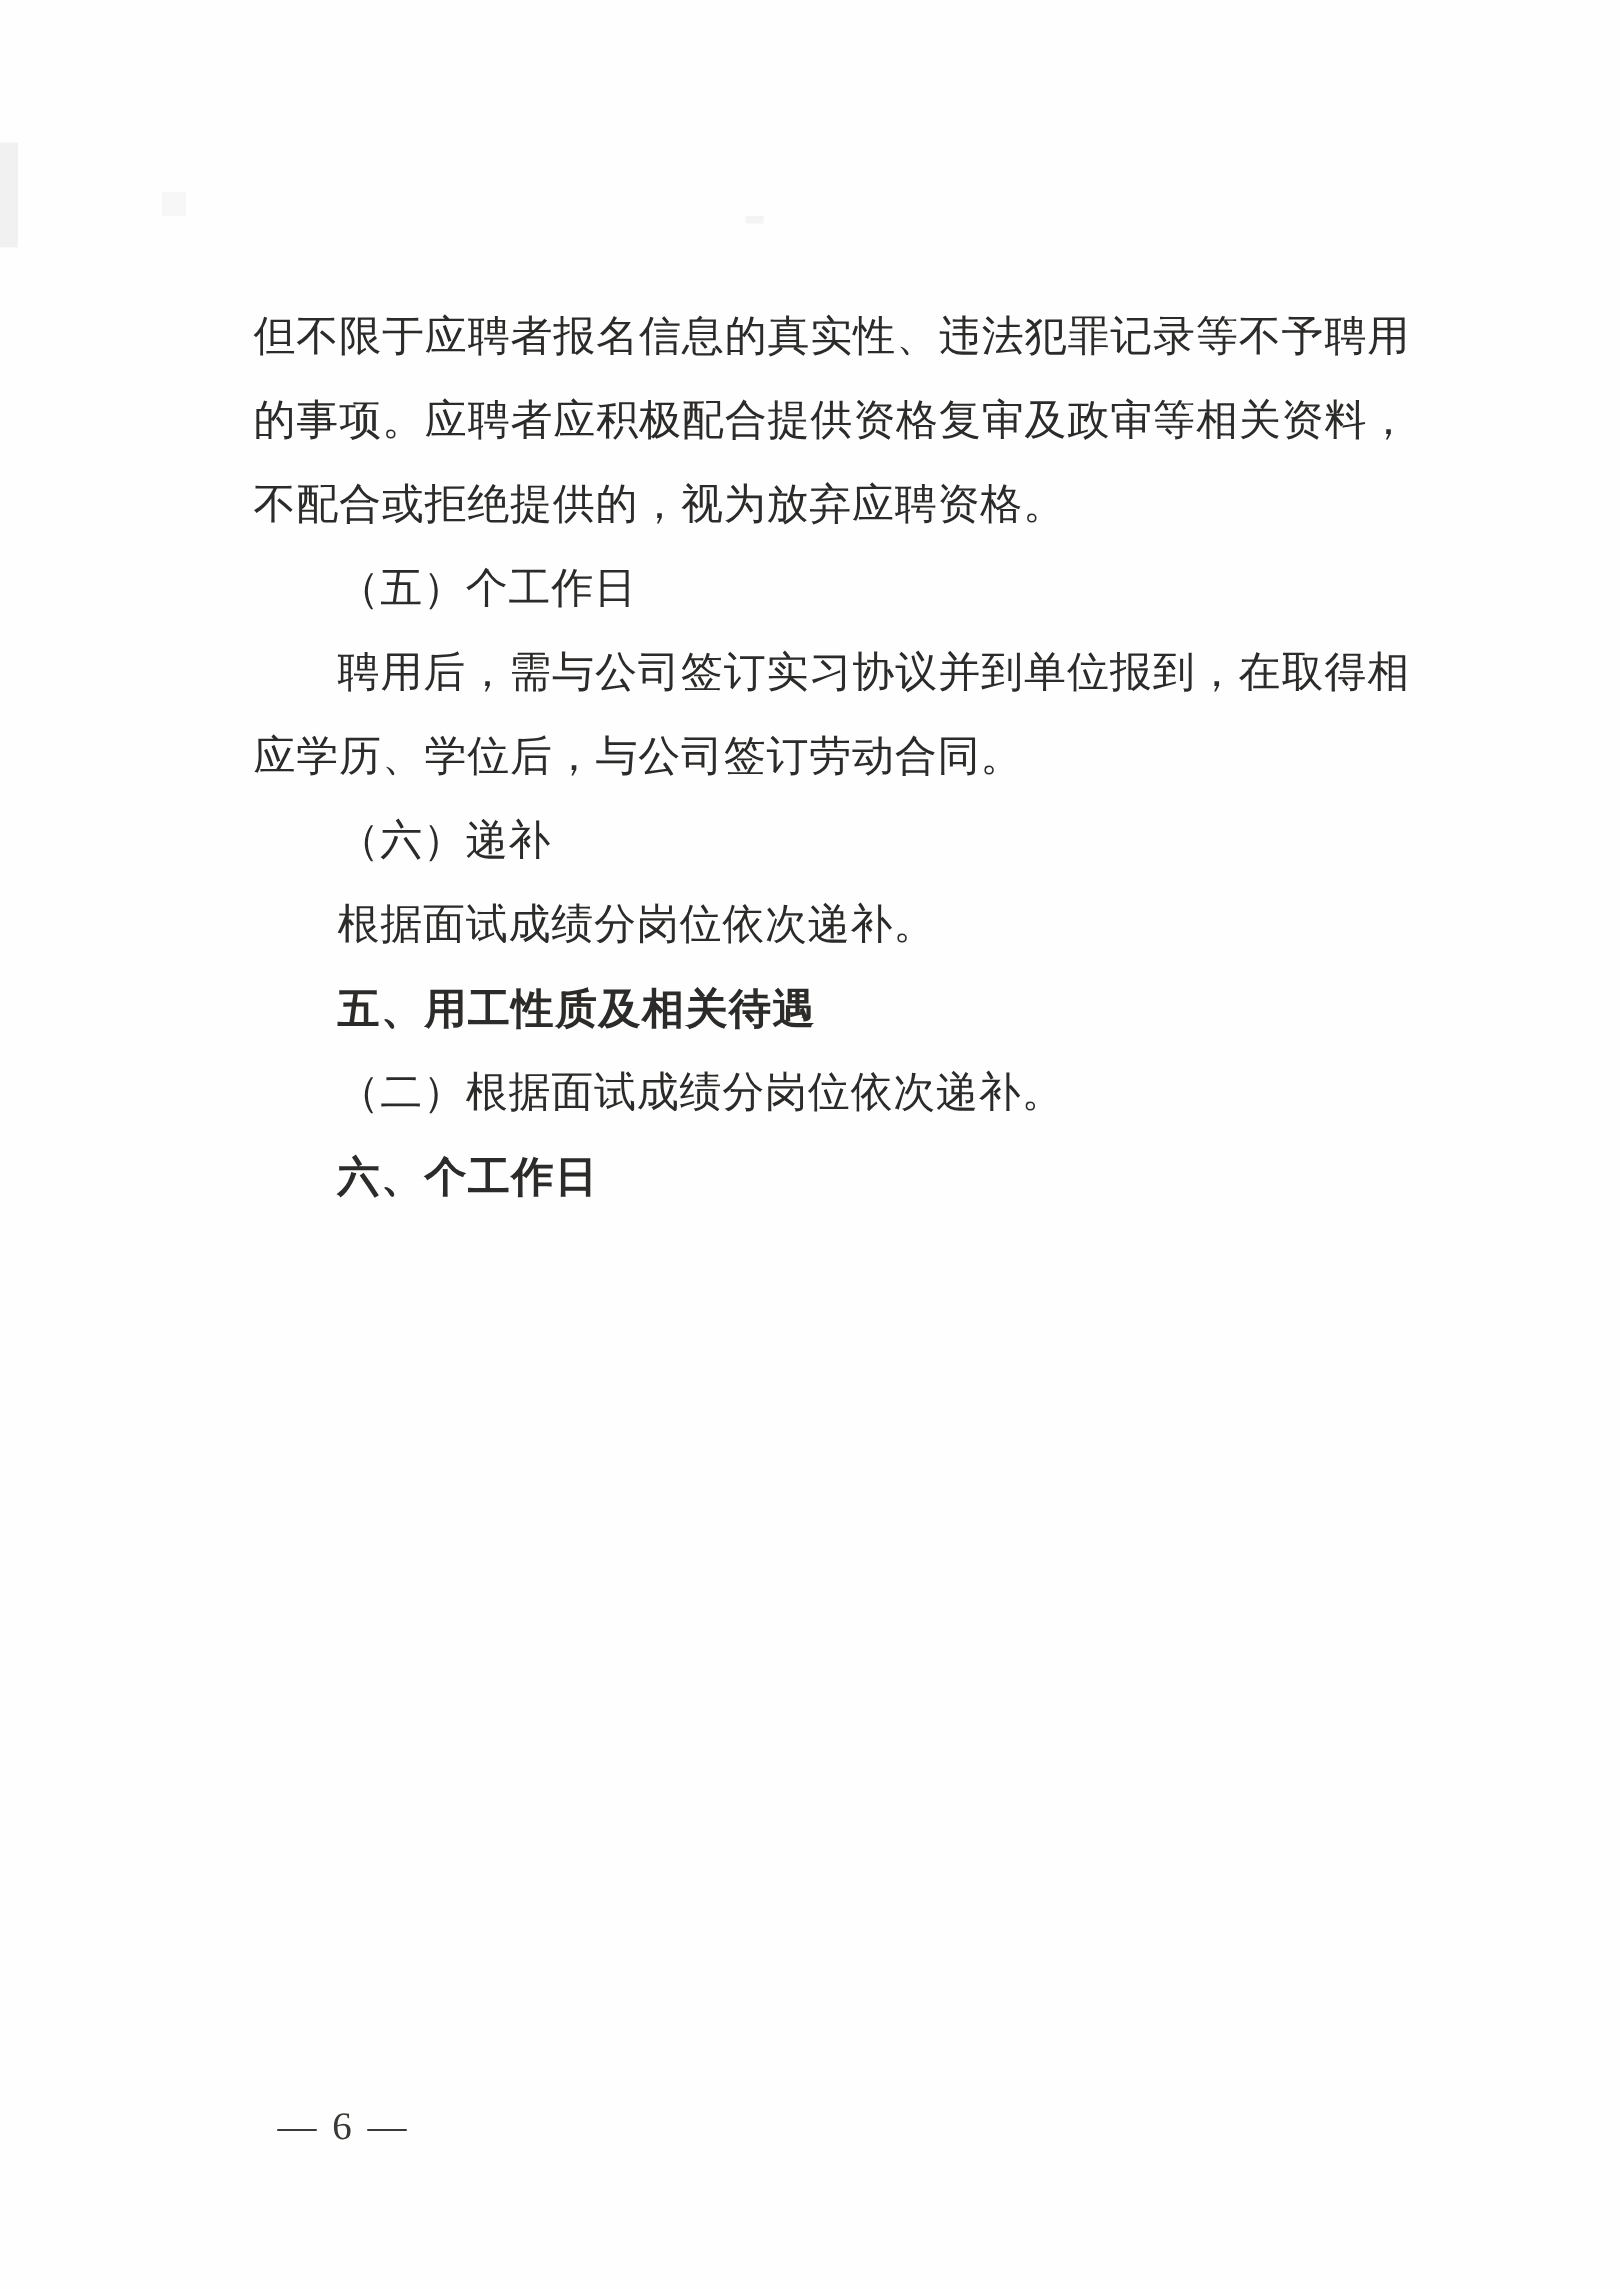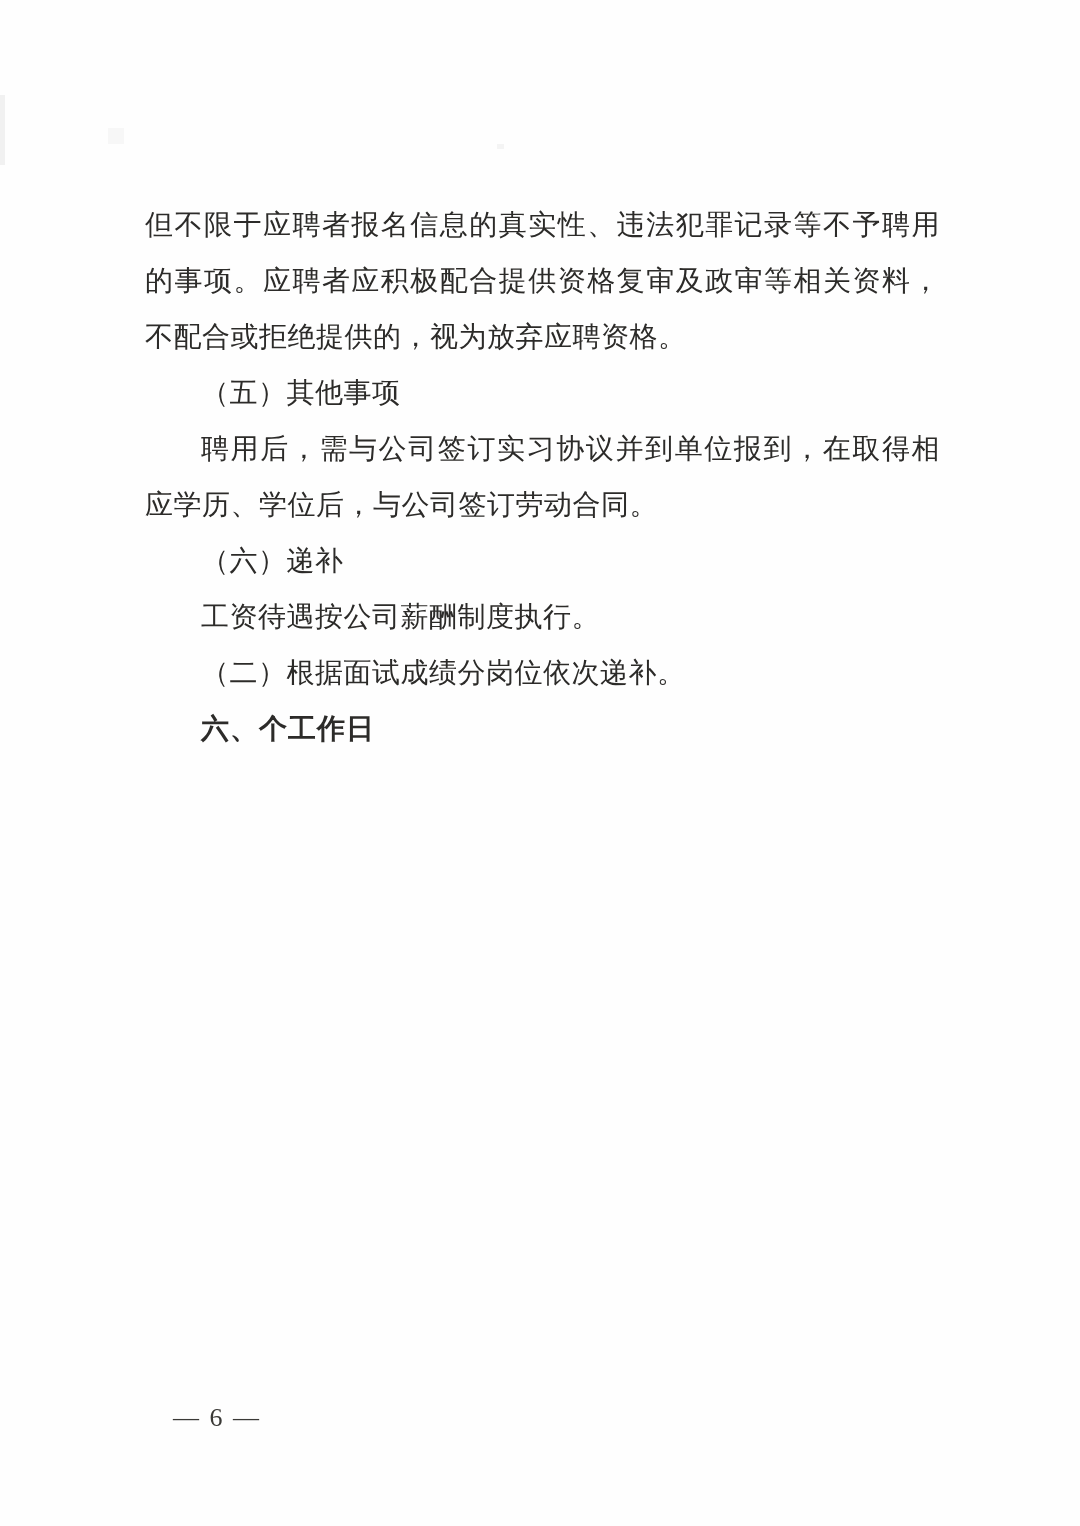--- a/index.html
+++ b/index.html
@@ -1,15 +1,15 @@
 <!DOCTYPE html>
 <html><head>
 <meta charset="utf-8">
 <style>
-  * { box-sizing: border-box; }
+  * { box-sizing: border-box; padding-left: 12px; }
   html, body { margin: 0; padding: 0; }
   body {
     width: 1080px;
     height: 1526px;
     background: #ffffff;
     font-family: "Liberation Serif", "DejaVu Serif", serif;
     color: #2c2b29;
   }
   .page {
     position: relative;
@@ -72,23 +72,24 @@
 <body>
 
 <div class="page">
 
   <div class="artifact-left-strip"></div>
   <div class="artifact-square"></div>
   <div class="artifact-dot"></div>
 
   <div class="content">
     <p class="para">但不限于应聘者报名信息的真实性、违法犯罪记录等不予聘用的事项。应聘者应积极配合提供资格复审及政审等相关资料，不配合或拒绝提供的，视为放弃应聘资格。</p>
-    <p class="para indent">（五）其他事项</p>
+    <p class="para indent">（五）个工作日</p>
     <p class="para indent">聘用后，需与公司签订实习协议并到单位报到，在取得相应学历、学位后，与公司签订劳动合同。</p>
     <p class="para indent">（六）递补</p>
-    <p class="para indent">工资待遇按公司薪酬制度执行。</p>
+    <p class="para indent">根据面试成绩分岗位依次递补。</p>
+    <p class="para indent heading">五、用工性质及相关待遇</p>
     <p class="para indent">（二）根据面试成绩分岗位依次递补。</p>
     <p class="para indent heading">六、个工作日</p>
   </div>
 
   <div class="page-number">— 6 —</div>
 
 </div>
 
 </body></html>

